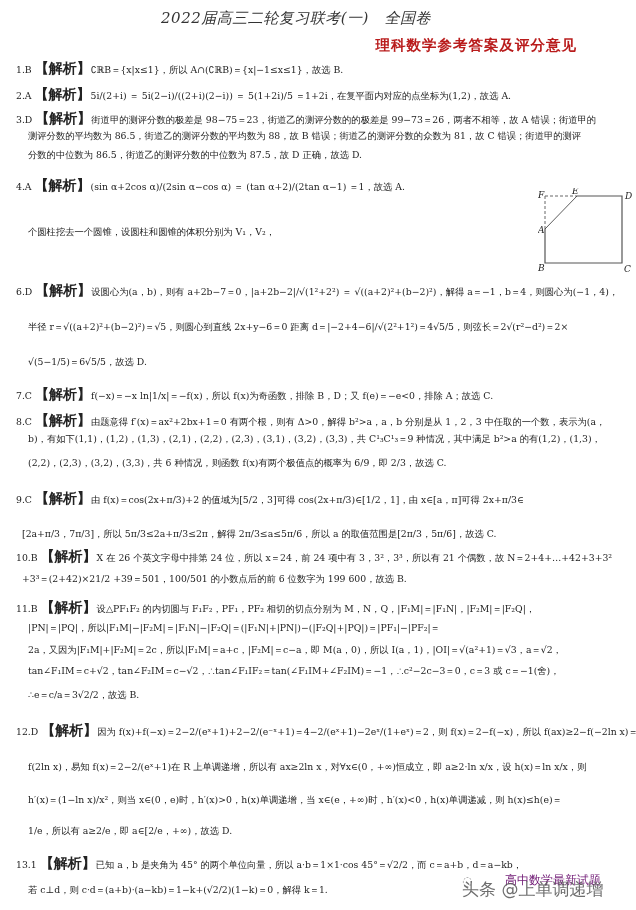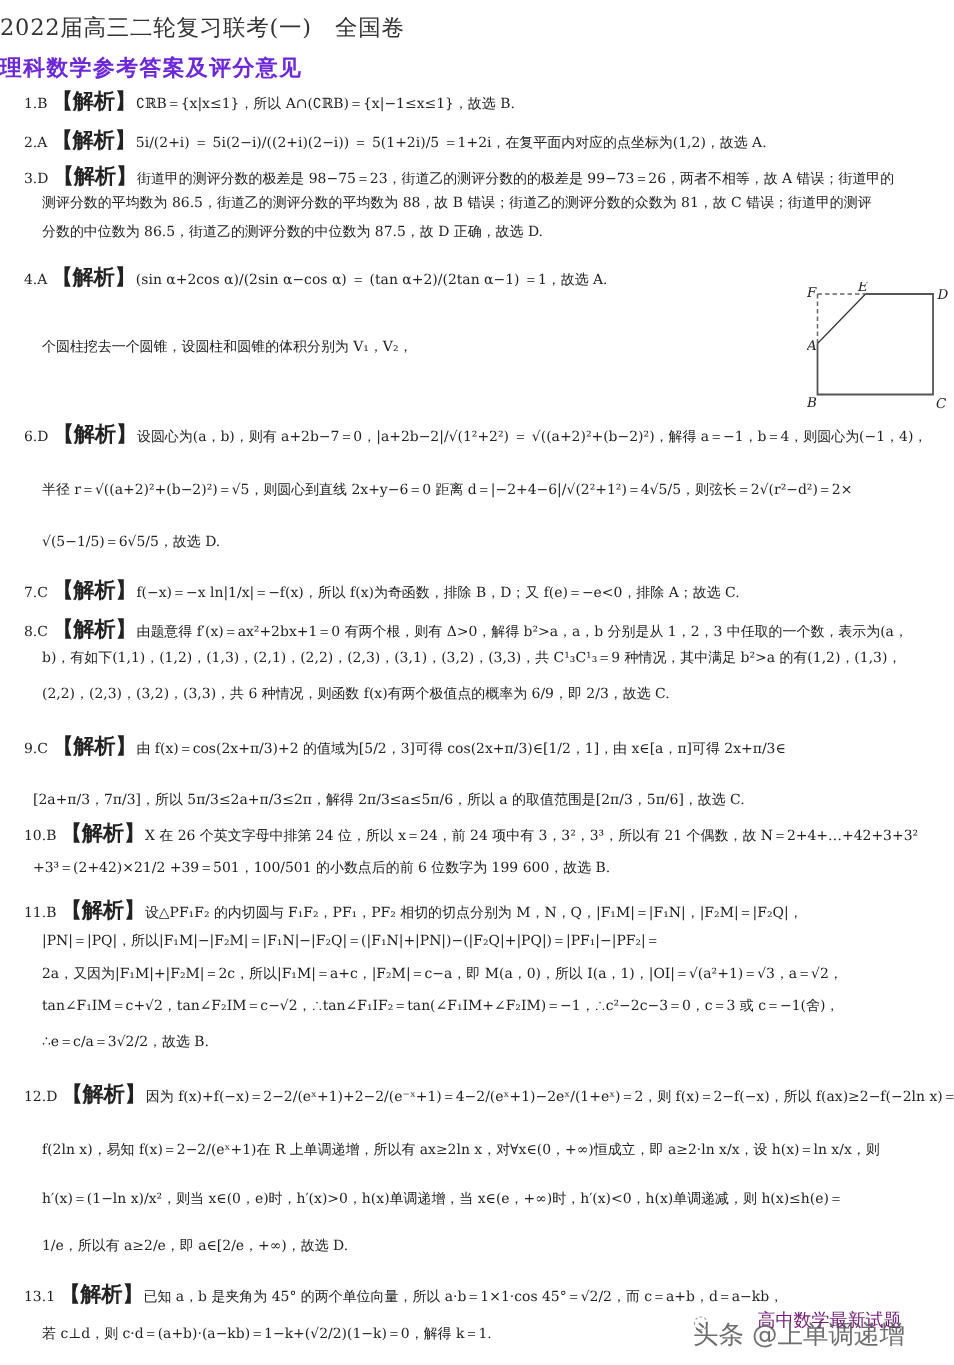--- a/index.html
+++ b/index.html
@@ -1,20 +1,20 @@
 <!DOCTYPE html>
 <html><head>
 <meta charset="utf-8">
 <style>
   * { box-sizing: border-box; margin: 0; padding: 0; }
   html, body { width: 636px; height: 910px; background: #ffffff; overflow: hidden; }
   body { font-family: "DejaVu Serif", "Liberation Serif", serif; color: #222; font-size: 9.5px; position: relative; }
   .page { position: absolute; left: 0; top: 0; width: 636px; height: 910px; }
-  .title { position: absolute; left: 0; width: 592px; font-size: 15px; top: 9px; color: #333; letter-spacing: 0.5px; }
-  .subtitle { position: absolute; left: 0; width: 577px; text-align: left; font-size: 14.5px; font-weight: bold; top: 36px; color: #6d28d9; letter-spacing: 1px; font-family: "DejaVu Sans", "Liberation Sans", sans-serif; }
+  .title { position: absolute; left: 0; width: 592px; text-align: center; font-size: 15px; top: 9px; color: #333; letter-spacing: 0.5px; font-style: italic; }
+  .subtitle { position: absolute; left: 0; width: 577px; text-align: right; font-size: 14.5px; font-weight: bold; top: 36px; color: #b91c1c; letter-spacing: 1px; font-family: "DejaVu Sans", "Liberation Sans", sans-serif; }
   .line { position: absolute; left: 16px; white-space: nowrap; line-height: 14px; font-size: 9.3px; }
   .indent { left: 28px; }
   .tag { font-weight: bold; font-family: "DejaVu Sans", sans-serif; font-size: 14px; }
   .figure { position: absolute; left: 538px; top: 188px; width: 98px; height: 92px; }
   .watermark { position: absolute; left: 462px; top: 878px; font-family: "DejaVu Sans", sans-serif; font-size: 17px; color: #555; opacity: 0.85; letter-spacing: 0; }
   .watermark-icon { position: absolute; left: 462px; top: 874px; font-size: 12px; color: #999; }
   .watermark-faint { position: absolute; left: 505px; top: 872px; font-size: 12px; color: #701a75; font-family: Liberation Sans, sans-serif; }
 </style>
 </head>
 <body>

